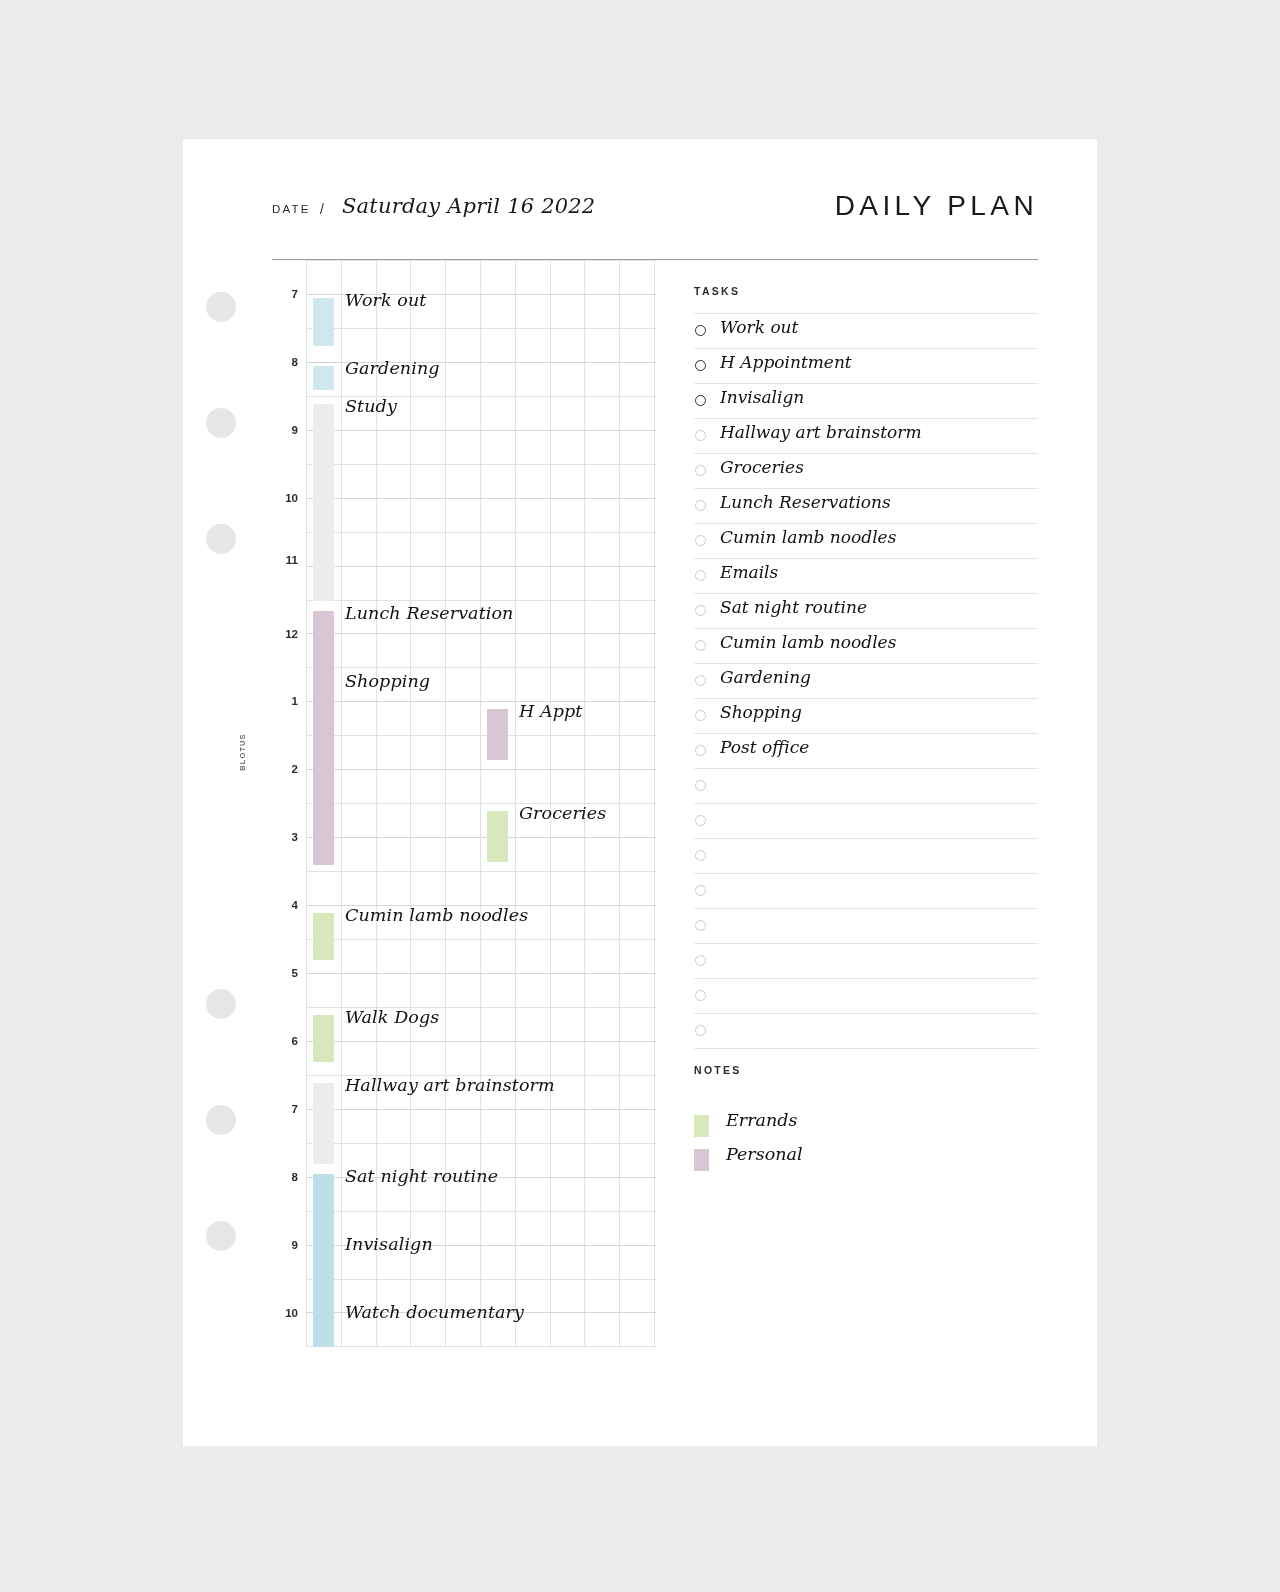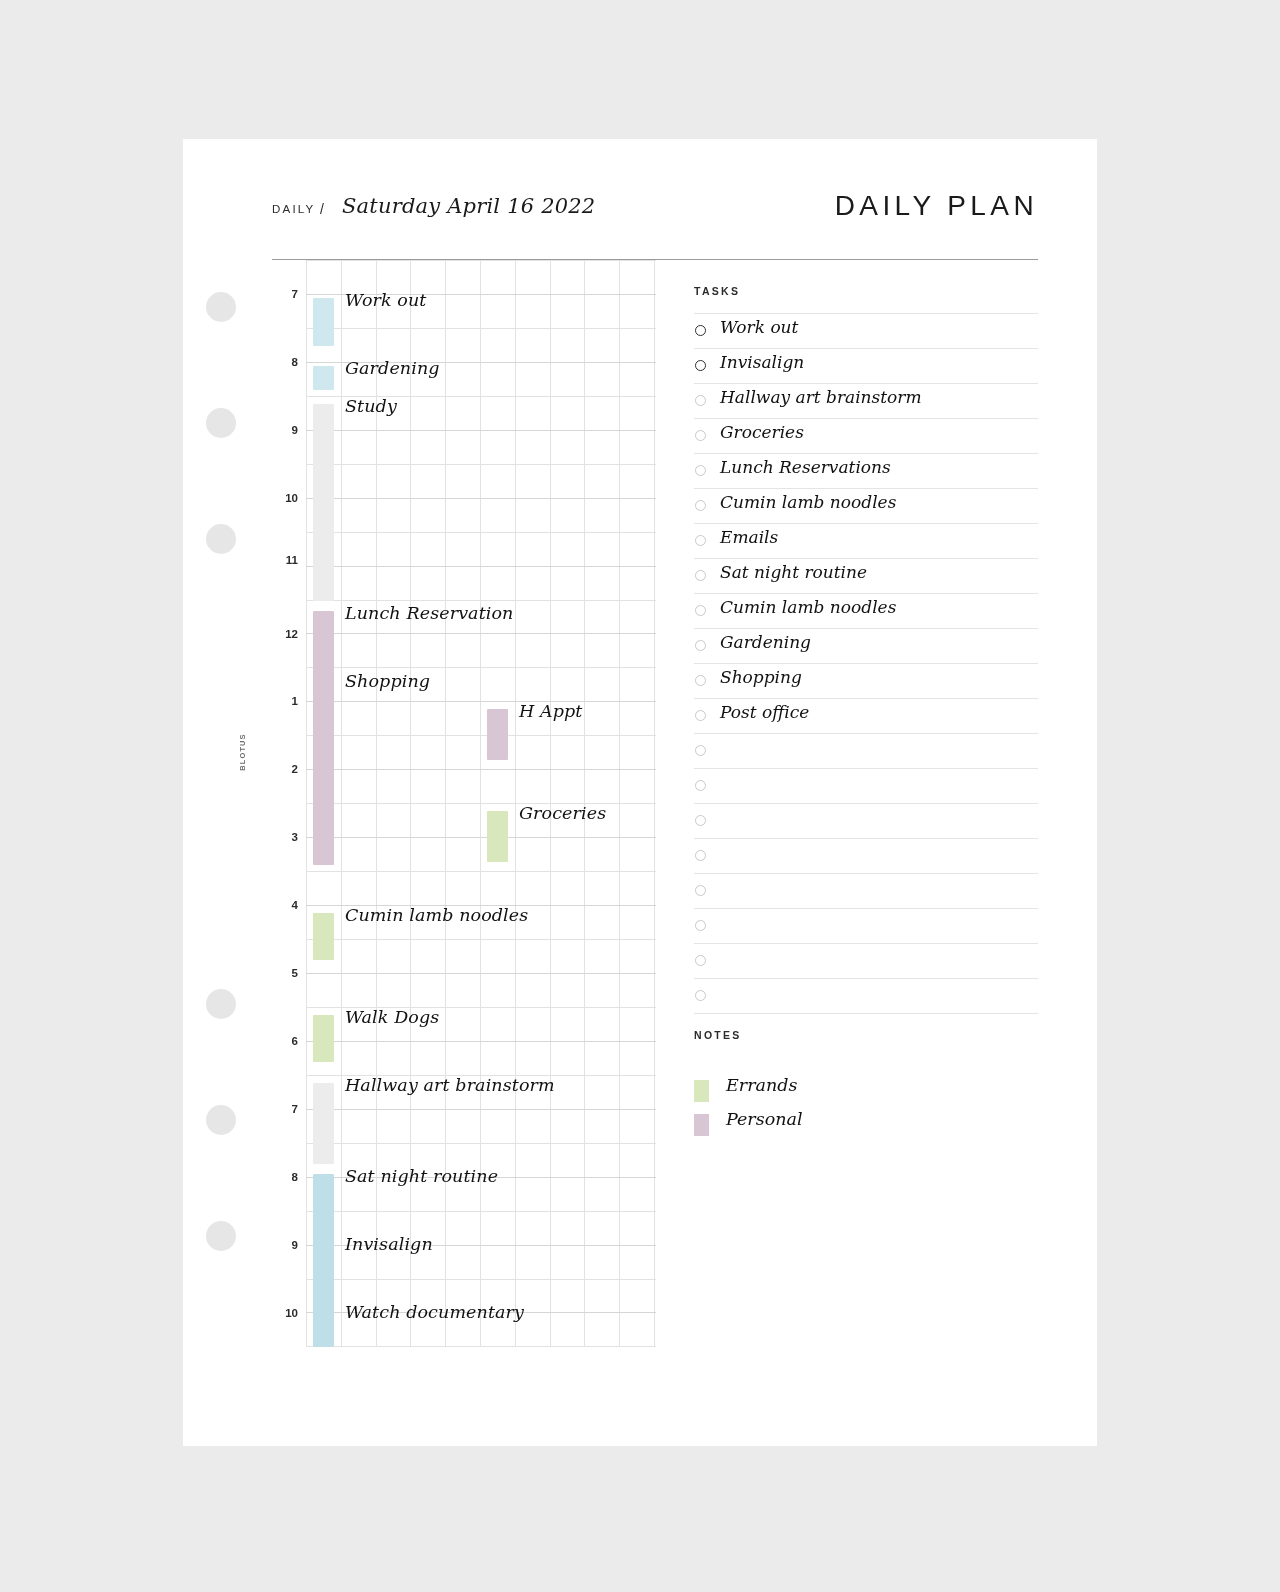--- a/index.html
+++ b/index.html
@@ -245,21 +245,21 @@
     <div class="ring" style="left: 206px; top: 408px;"></div>
     <div class="ring" style="left: 206px; top: 524px;"></div>
     <div class="ring" style="left: 206px; top: 989px;"></div>
     <div class="ring" style="left: 206px; top: 1105px;"></div>
     <div class="ring" style="left: 206px; top: 1221px;"></div>
   </div>
 
 <div class="spine-label">BLOTUS</div>
 
 <div id="header">
-  <span class="date-label">DAILY</span>
+  <span class="date-label">DATE</span>
   <span class="date-slash">/</span>
   <span class="date-value">Saturday April 16 2022</span>
   <span class="plan-title">DAILY PLAN</span>
 </div>
 <div class="top-rule"></div>
 
 <div id="schedule">
   <div id="grid">
       <div class="gline-v" style="left: 0px;"></div>
       <div class="gline-v" style="left: 35px;"></div>
@@ -353,20 +353,24 @@
 
 <div id="right">
   <div class="section-head">TASKS</div>
   <div class="task-list" id="task-list">
       <div class="task-row">
         <span class="task-cb dark"></span>
         <span class="task-text">Work out</span>
       </div>
       <div class="task-row">
         <span class="task-cb dark"></span>
+        <span class="task-text">H Appointment</span>
+      </div>
+      <div class="task-row">
+        <span class="task-cb dark"></span>
         <span class="task-text">Invisalign</span>
       </div>
       <div class="task-row">
         <span class="task-cb"></span>
         <span class="task-text">Hallway art brainstorm</span>
       </div>
       <div class="task-row">
         <span class="task-cb"></span>
         <span class="task-text">Groceries</span>
       </div>

